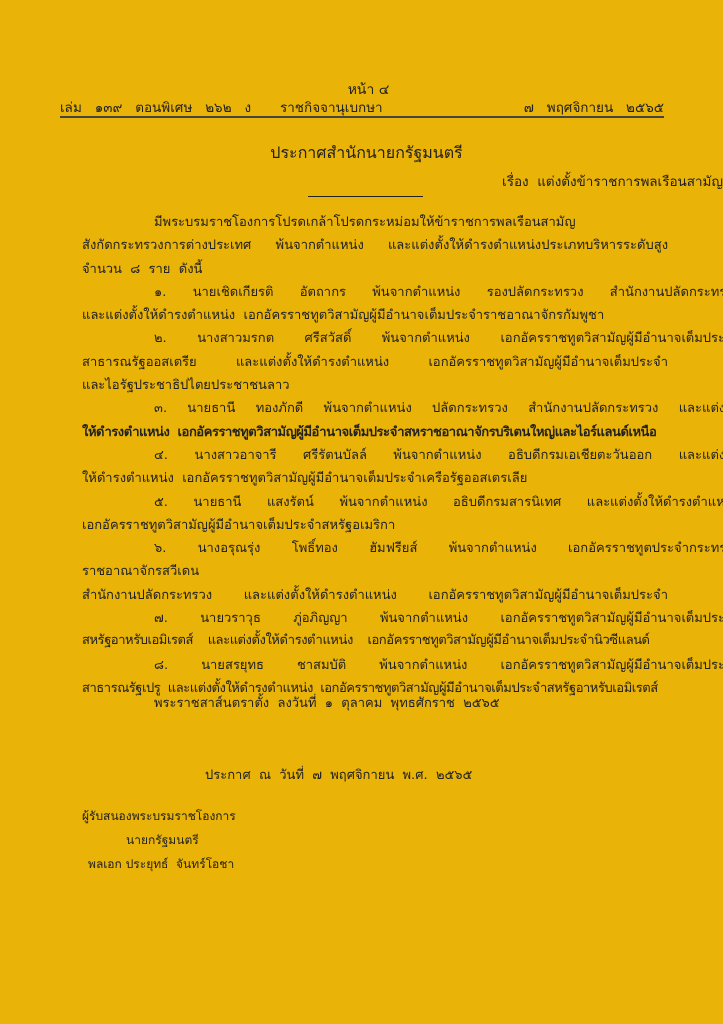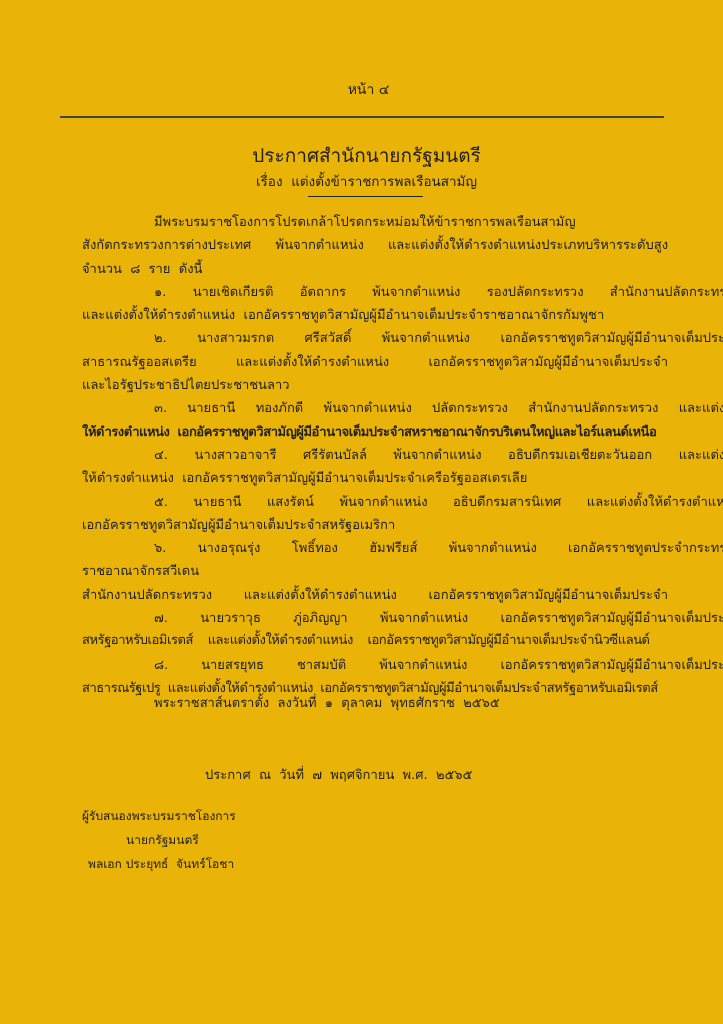--- a/index.html
+++ b/index.html
@@ -49,21 +49,21 @@
       left: 60px;
       width: 604px;
       height: 0;
       border-top: 2.5px solid #444444;
     }
     .title {
       position: absolute;
       top: 140px;
       left: 0; width: 723px;
       text-align: center;
-      font-size: 19px;
+      font-size: 16px;
       padding-left: 10px;
       box-sizing: border-box;
     }
     .subject {
       position: absolute;
       top: 170px;
       left: 0; width: 723px;
       text-align: center;
       font-size: 13.5px;
       padding-left: 10px;
@@ -122,24 +122,29 @@
     .sig-name { padding-left: 6px; }
     .sig-pos { padding-left: 44px; }
   </style>
 </head>
 <body>
 
 <div class="page">
 
   <div class="page-no">หน้า ๔</div>
 
+  <div class="header-row">
+    <span class="h-vol" style="white-space:pre;">เล่ม   ๑๓๙   ตอนพิเศษ   ๒๖๒   ง</span>
+    <span class="h-gazette">ราชกิจจานุเบกษา</span>
+    <span class="h-date" style="white-space:pre;">๗   พฤศจิกายน   ๒๕๖๕</span>
+  </div>
   <div class="header-rule"></div>
 
   <div class="title">ประกาศสำนักนายกรัฐมนตรี</div>
-  <div class="subject" style="white-space:pre;">เรื่อง  แต่งตั้งข้าราชการพลเรือนสามัญ</div>
+  <div class="subject" style="white-space:pre;text-align:right;">เรื่อง  แต่งตั้งข้าราชการพลเรือนสามัญ</div>
   <div class="title-rule"></div>
 
   <div class="body-text" style="top:210px;">
 
     <span class="line indent justify-line">มีพระบรมราชโองการโปรดเกล้าโปรดกระหม่อมให้ข้าราชการพลเรือนสามัญ</span>
     <span class="line justify-line">สังกัดกระทรวงการต่างประเทศ  พ้นจากตำแหน่ง  และแต่งตั้งให้ดำรงตำแหน่งประเภทบริหารระดับสูง</span>
     <span class="line" style="white-space:pre;">จำนวน  ๘  ราย  ดังนี้</span>
 
     <span class="line indent justify-line">๑.  นายเชิดเกียรติ  อัตถากร  พ้นจากตำแหน่ง  รองปลัดกระทรวง  สำนักงานปลัดกระทรวง</span>
     <span class="line" style="white-space:pre;">และแต่งตั้งให้ดำรงตำแหน่ง  เอกอัครราชทูตวิสามัญผู้มีอำนาจเต็มประจำราชอาณาจักรกัมพูชา</span>

